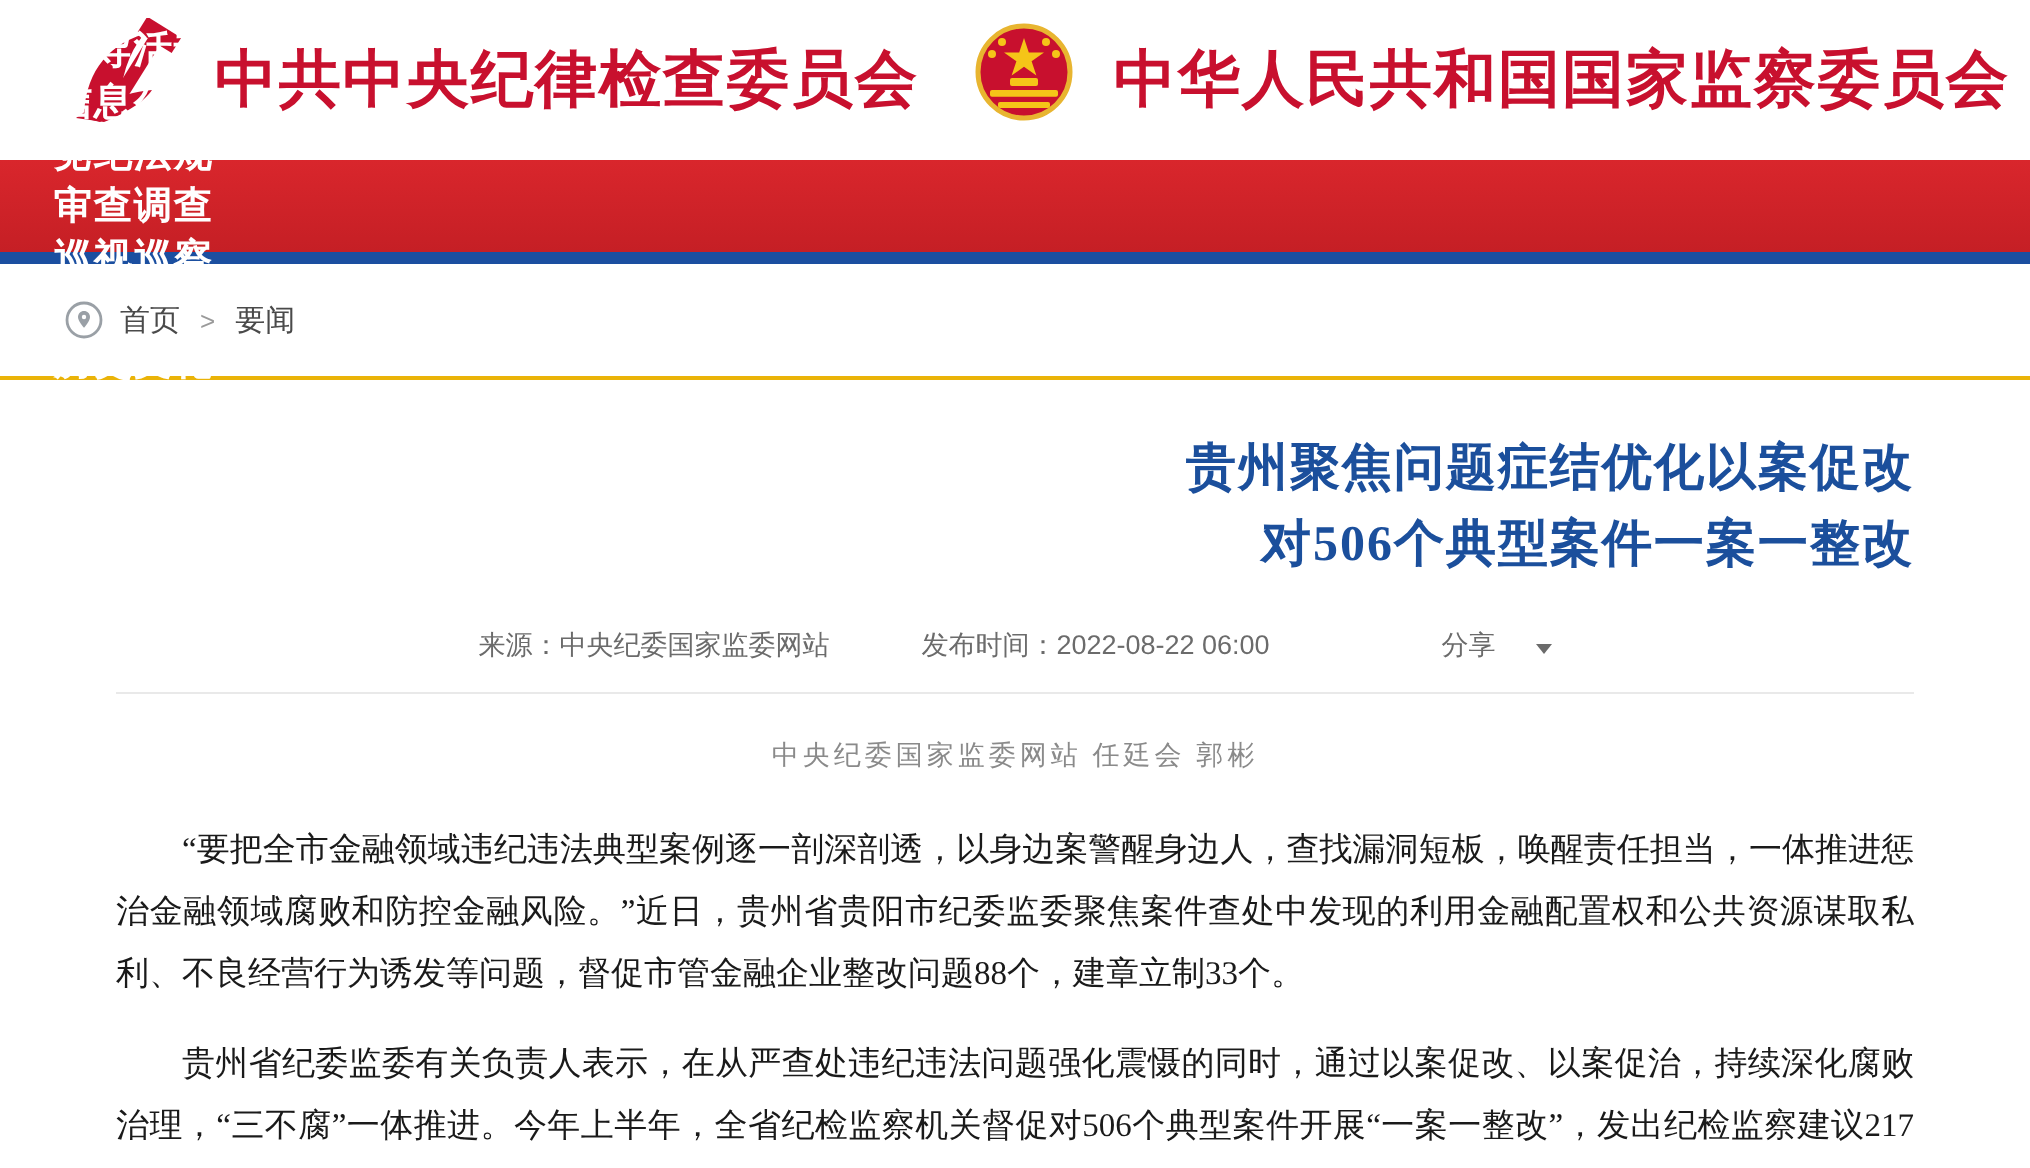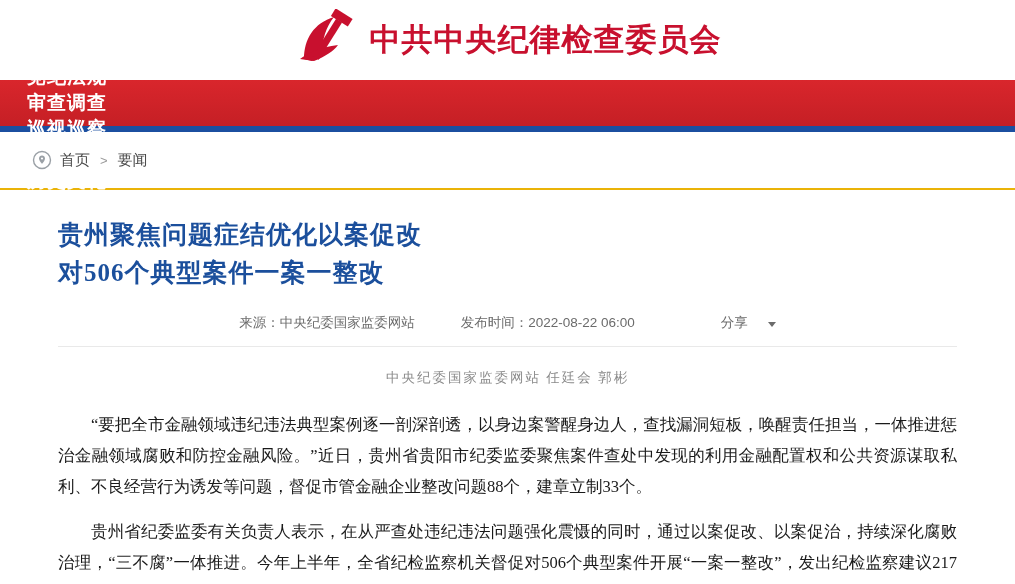--- a/index.html
+++ b/index.html
@@ -80,21 +80,21 @@
     font-family: "Liberation Sans", sans-serif;
     cursor: pointer;
   }
   .crumb-sep { font-size: 13px; color: #9a9a9a; padding: 0 2px; }
 
   
   .article {
     padding: 0 58px;
   }
   .headline {
-    text-align: left;
+    text-align: right;
     color: #1b4f9c;
     font-family: "Liberation Serif", serif;
     font-weight: bold;
     font-size: 25px;
     line-height: 38px;
     padding-top: 26px;
     letter-spacing: 1px;
   }
   .headline .l2 { display:block; }
 
@@ -153,20 +153,39 @@
             <path d="M10 50 C10 30 20 14 40 8 C32 18 28 30 28 46 L18 52 Z"></path>
             <path d="M6 50 C14 44 26 38 44 36 C40 42 30 48 20 52 Z"></path>
             <rect x="30" y="8" width="7" height="44" transform="rotate(32 33 30)"></rect>
             <rect x="38" y="4" width="20" height="9" transform="rotate(32 48 8)"></rect>
           </g>
         </svg>
       </span>
       <span class="brand-title">中共中央纪律检查委员会</span>
     </div>
 
+    <div class="brand">
+      <span class="emblem">
+        <svg class="emblem-nsc" viewBox="0 0 62 58" xmlns="http://www.w3.org/2000/svg">
+          <circle cx="31" cy="27" r="23" fill="#c8102e"></circle>
+          <circle cx="31" cy="27" r="23" fill="none" stroke="#e8b530" stroke-width="2.5"></circle>
+          <g fill="#f5c518">
+            <polygon points="31,10 33.4,17.2 41,17.2 34.8,21.6 37.2,28.8 31,24.4 24.8,28.8 27.2,21.6 21,17.2 28.6,17.2"></polygon>
+            <circle cx="20" cy="12" r="2"></circle>
+            <circle cx="15" cy="18" r="2"></circle>
+            <circle cx="42" cy="12" r="2"></circle>
+            <circle cx="47" cy="18" r="2"></circle>
+            <rect x="14" y="36" width="34" height="3.4" rx="1"></rect>
+            <rect x="18" y="42" width="26" height="3" rx="1"></rect>
+            <rect x="24" y="30" width="14" height="4" rx="1"></rect>
+          </g>
+        </svg>
+      </span>
+      <span class="brand-title">中华人民共和国国家监察委员会</span>
+    </div>
   </div>
 
   <div class="navbar">
     <div class="nav-item">领导活动</div>
     <div class="nav-item">信息公开</div>
     <div class="nav-item">党纪法规</div>
     <div class="nav-item">审查调查</div>
     <div class="nav-item">巡视巡察</div>
     <div class="nav-item">视频访谈</div>
     <div class="nav-item">历史文化</div>

